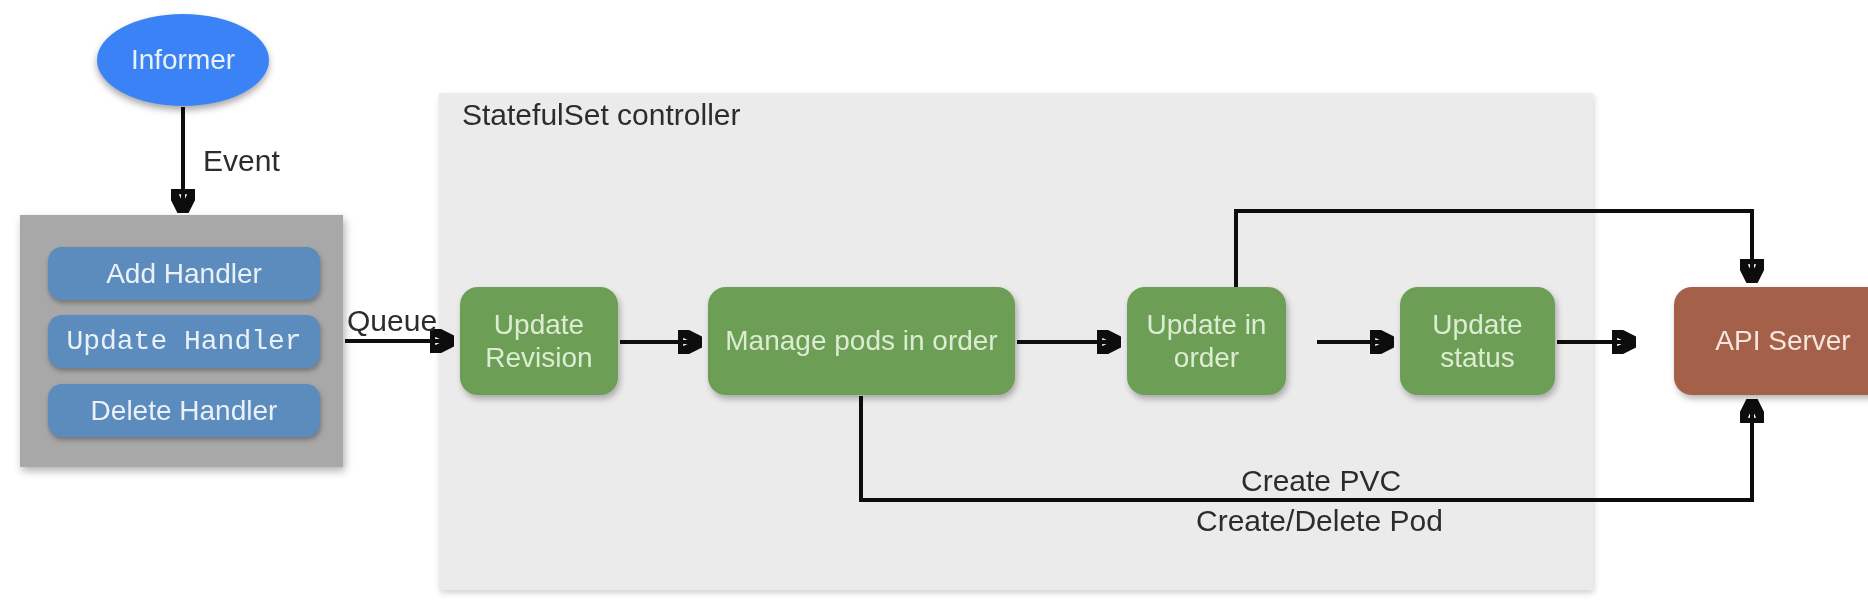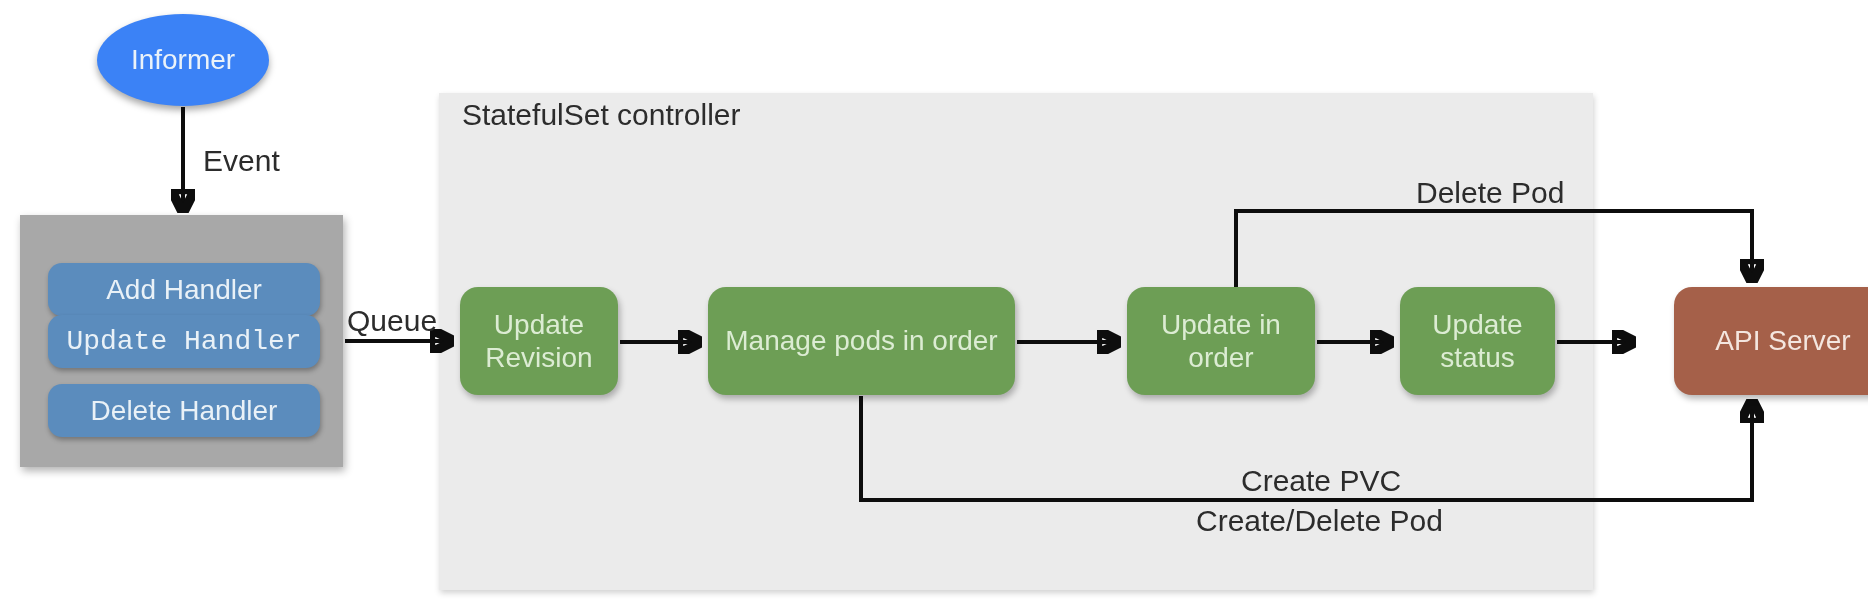--- a/index.html
+++ b/index.html
@@ -42,33 +42,33 @@
     background: #3b82f6; border-radius: 50%;
     color: #eaf2f9; font-size: 28px;
     box-shadow: 0 4px 7px rgba(0,0,0,0.35);
   }
   .handler-btn {
     left: 28px; width: 272px; height: 53px;
     background: #5b8cbd; border-radius: 14px;
     color: #e9f1f7; font-size: 28px;
     box-shadow: 1px 3px 5px rgba(0,0,0,0.30);
   }
-  .handler-btn.b0 { top: 48px; }
+  .handler-btn.b0 { top: 32px; }
   .handler-btn.b1 { top: 100px; font-family: Liberation Mono, monospace; }
   .handler-btn.b2 { top: 169px; }
 
   .step {
     top: 287px; height: 108px;
     background: #6d9e55; border-radius: 18px;
     color: #dcecd3; font-size: 28px;
     box-shadow: 2px 4px 6px rgba(0,0,0,0.28);
   }
   .step-update-revision { left: 460px; width: 158px; }
   .step-manage-pods    { left: 708px; width: 307px; }
-  .step-update-in-order{ left: 1127px; width: 188px; }
+  .step-update-in-order{ left: 1127px; width: 159px; }
   .step-update-status  { left: 1400px; width: 155px; }
 
   .node-api-server {
     left: 1642px; top: 287px; width: 218px; height: 108px;
     background: #a56049; border-radius: 18px;
     color: #f4e6df; font-size: 28px;
     box-shadow: 2px 4px 6px rgba(0,0,0,0.28);
     margin-left: 32px;
   }
 
@@ -119,17 +119,16 @@
   <div class="abs node step step-update-in-order">Update in
 order</div>
   <div class="abs node step step-update-status">Update
 status</div>
 
   <div class="abs node node-api-server">API Server</div>
 
   <div class="abs lbl controller-title">StatefulSet controller</div>
   <div class="abs lbl event-label">Event</div>
   <div class="abs lbl queue-label">Queue</div>
-  <div class="abs lbl delete-pod-label">Delete Pod</div>
   <div class="abs lbl create-pvc-label">Create PVC</div>
   <div class="abs lbl create-delete-pod-label">Create/Delete Pod</div>
 
 </div>
 
 </body></html>

